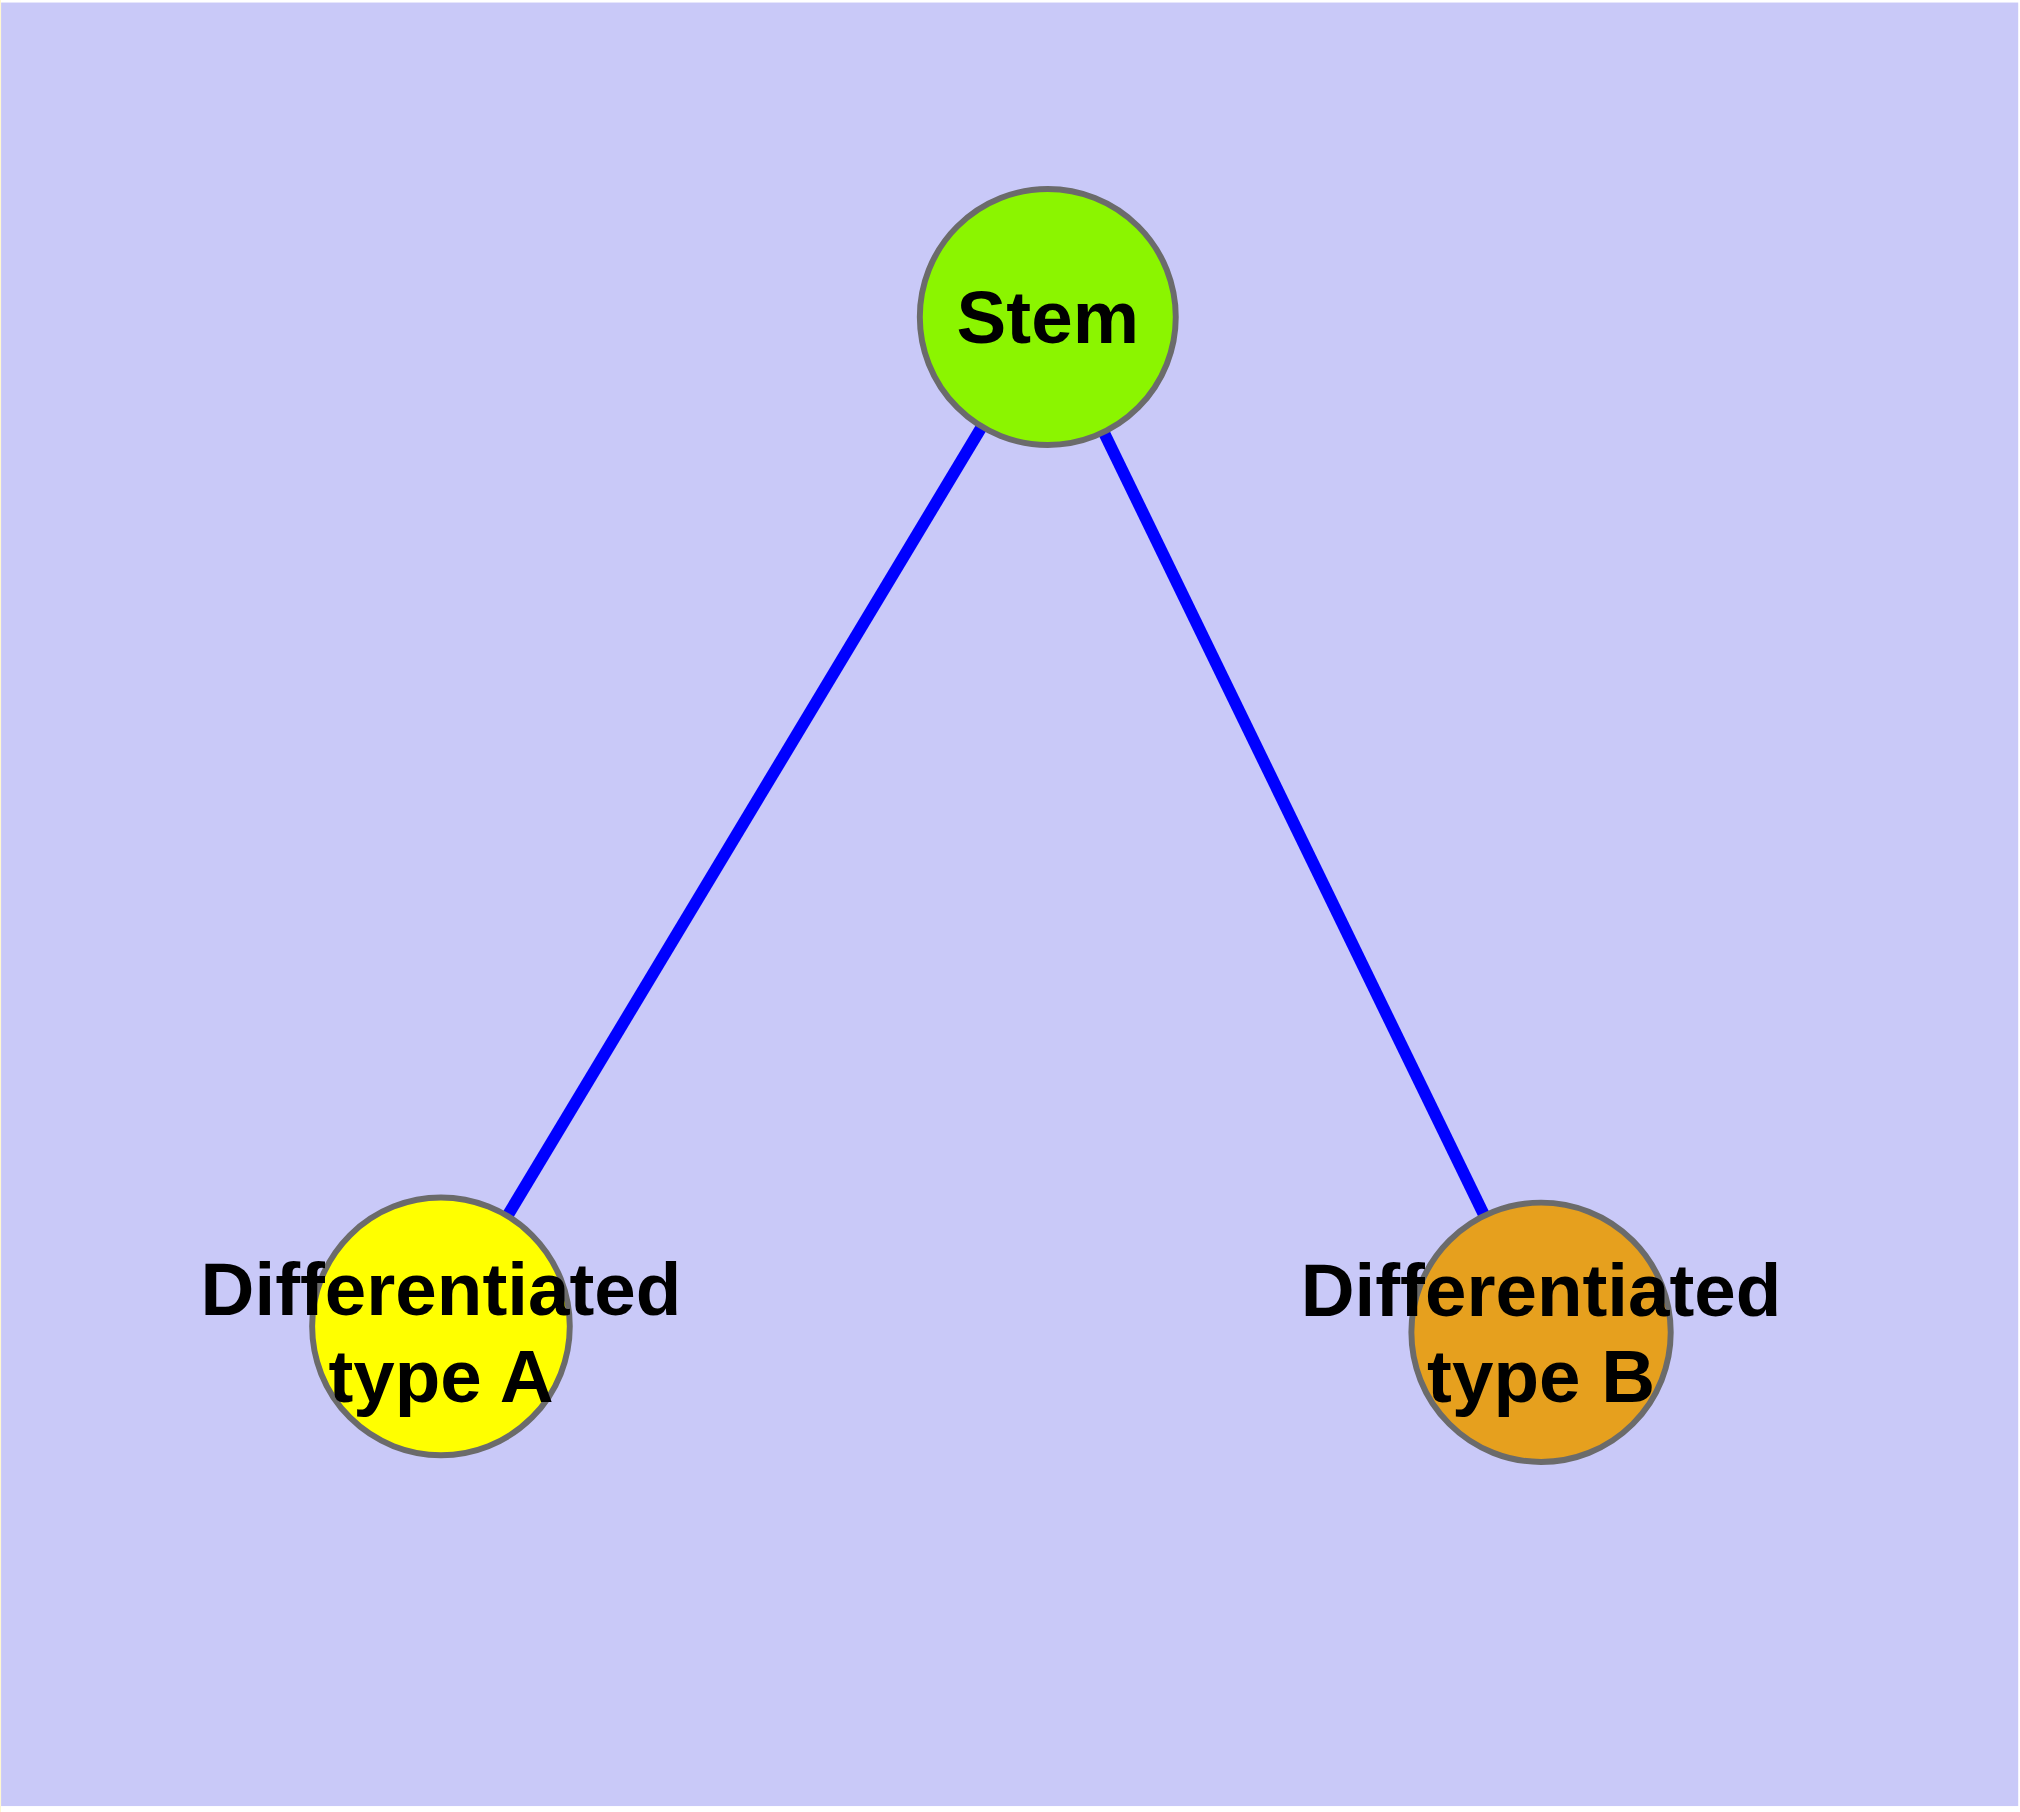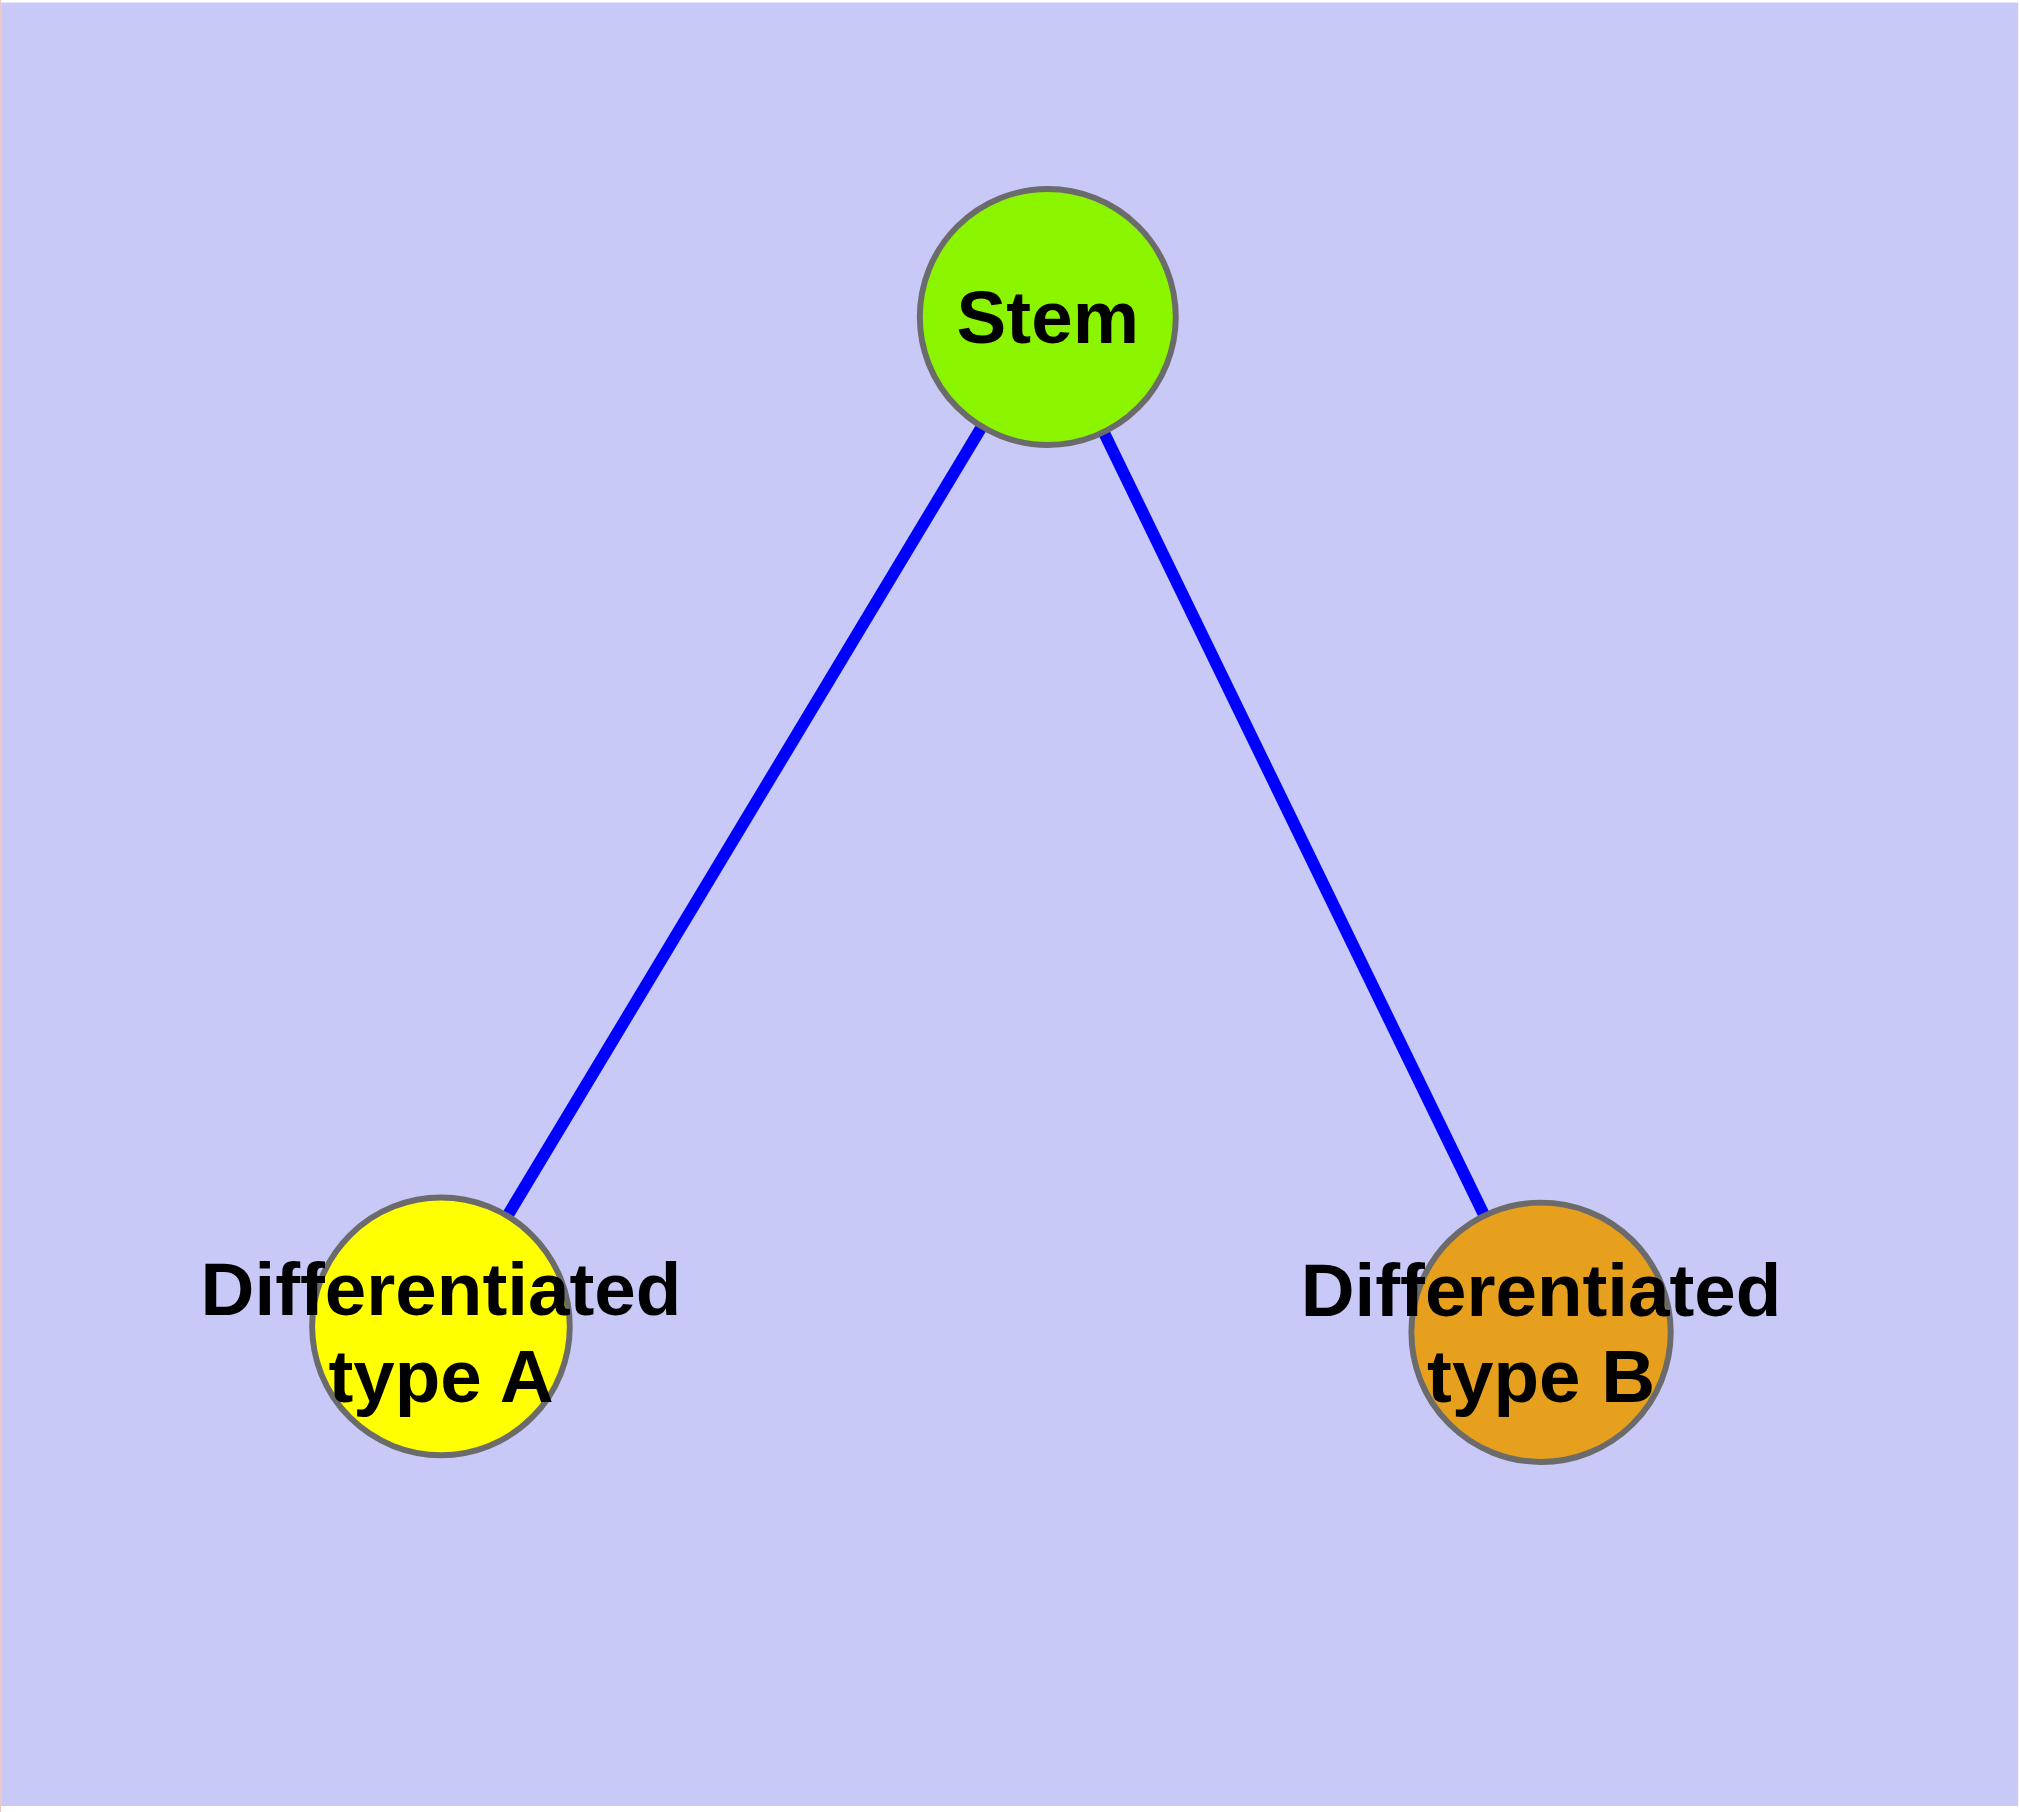--- a/index.html
+++ b/index.html
@@ -4,21 +4,21 @@
 <style>
   html, body {
     margin: 0;
     padding: 0;
     background: #ffffff;
   }
   .graph-canvas {
     position: relative;
     width: 1914px;
     height: 1812px;
-    background: #b91c1c;
+    background: #fde047;
   }
   .graph-canvas svg {
     display: block;
     width: 2021px;
     height: 1812px;
   }
   .node-label {
     font-family: "Liberation Sans", sans-serif;
     font-weight: bold;
     font-size: 88px;

